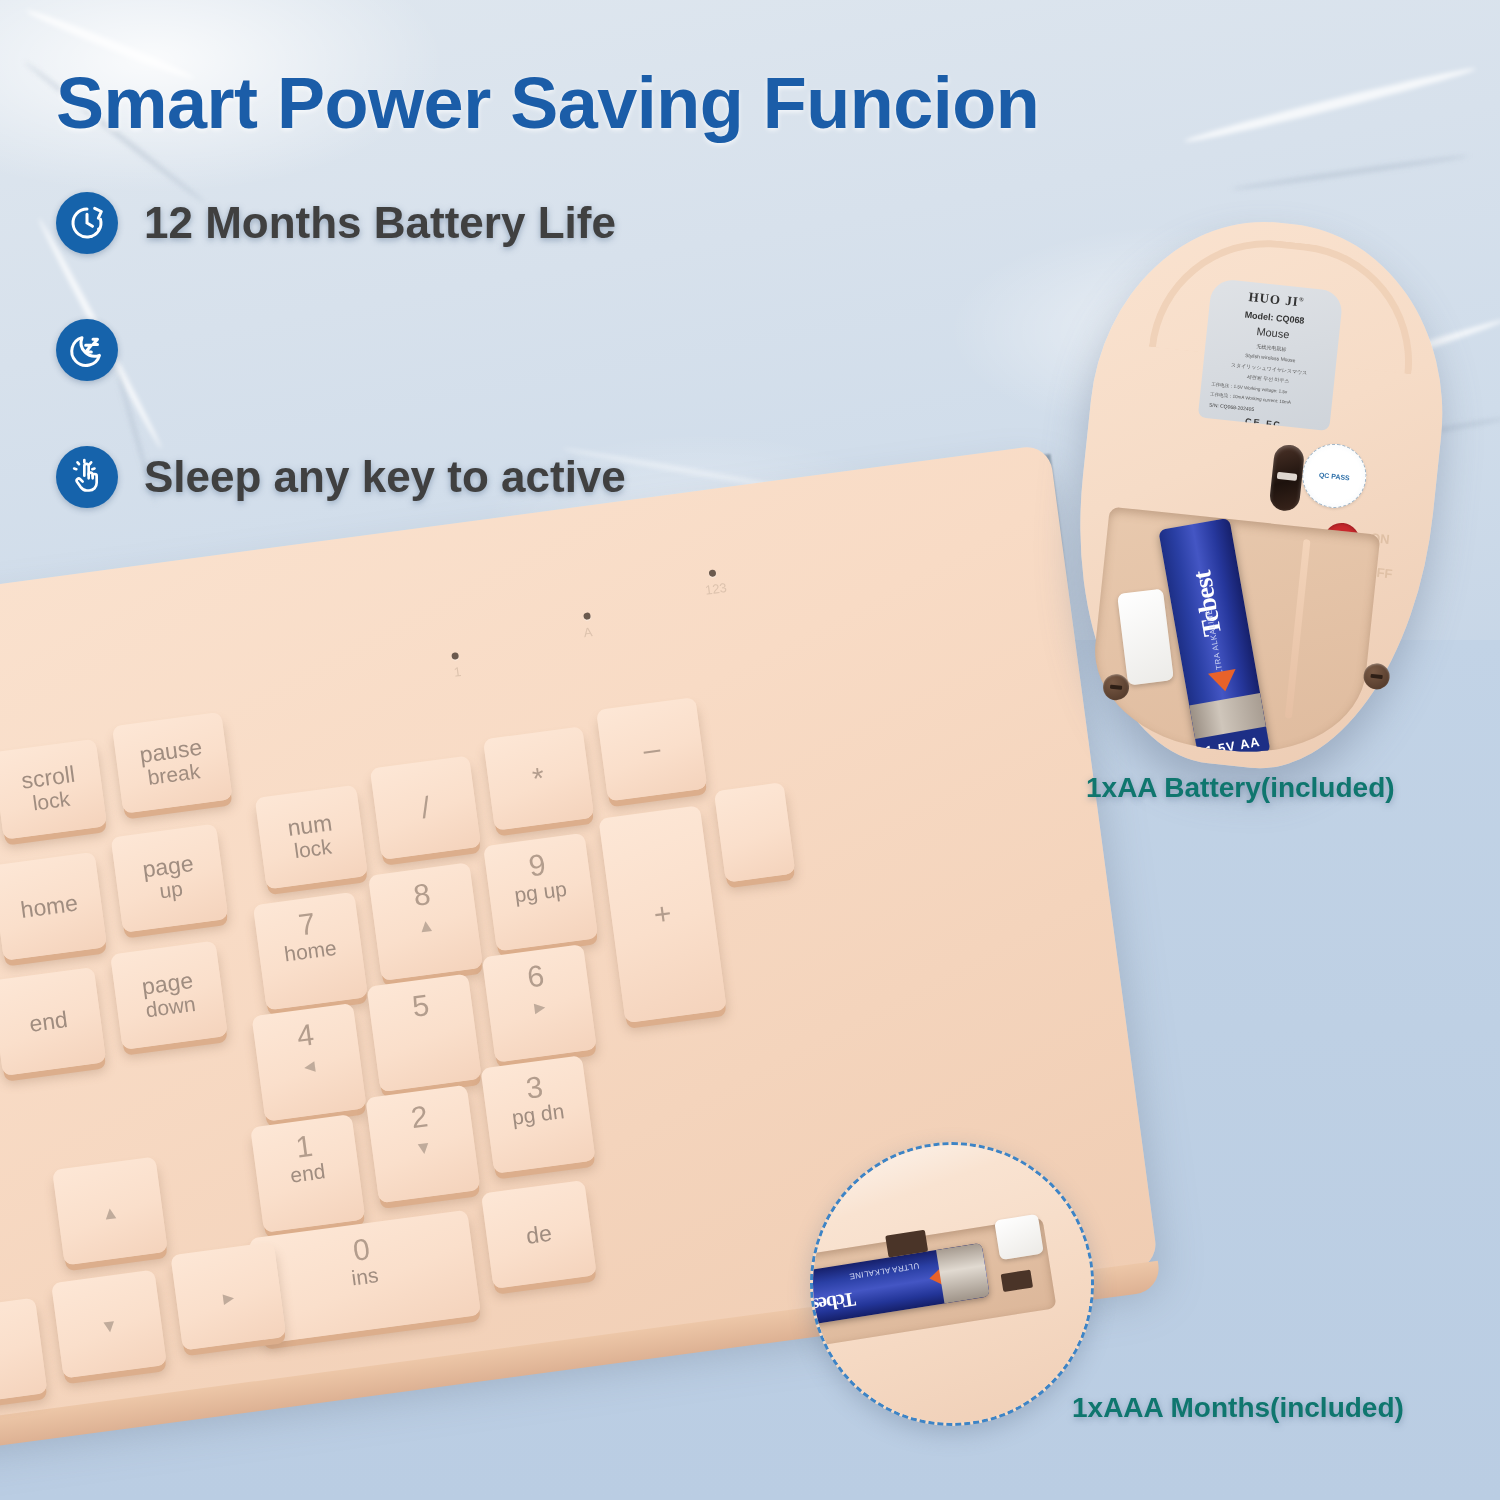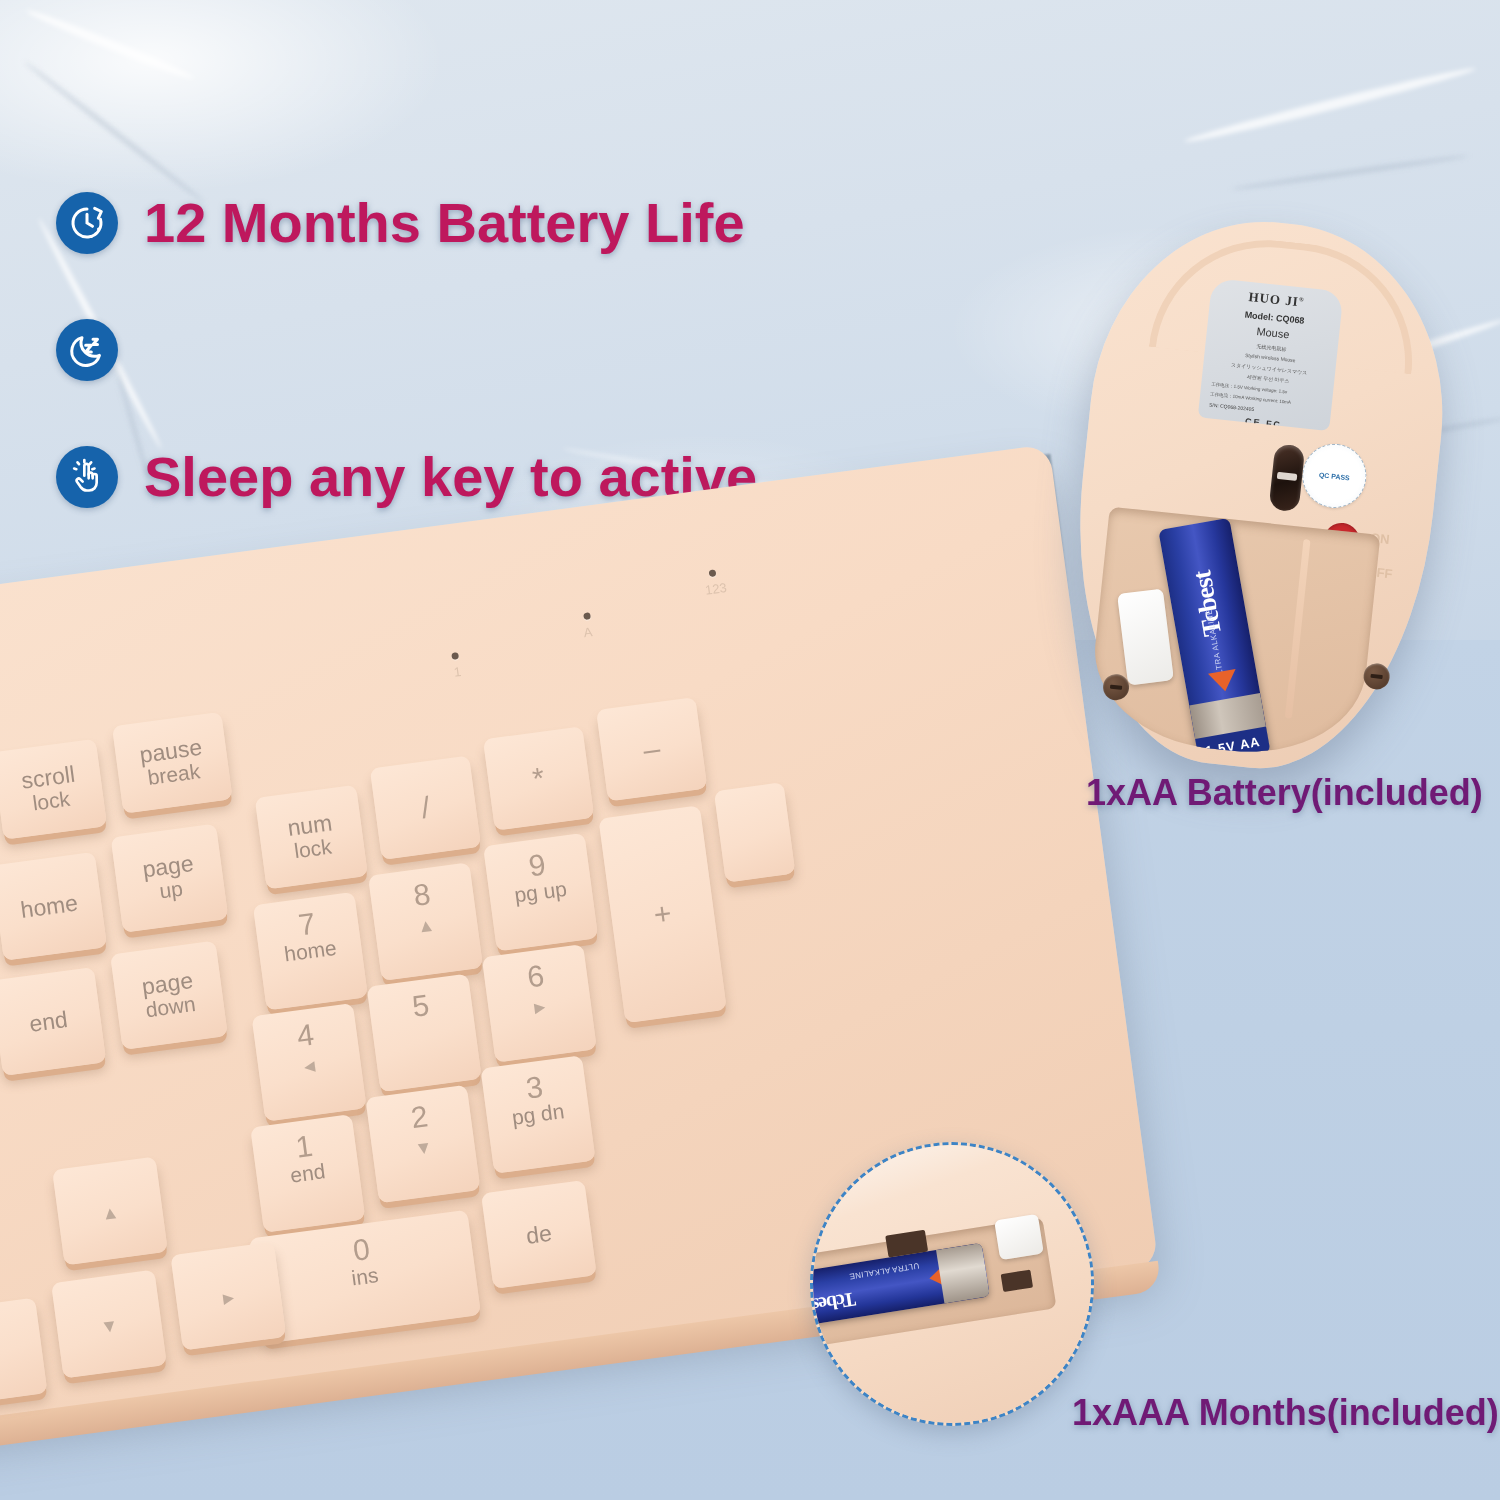--- a/index.html
+++ b/index.html
@@ -40,21 +40,21 @@
   }
   .bullets{position:absolute;left:56px;top:180px;width:760px;}
   .bullet{display:flex;align-items:center;height:86px;margin-bottom:41px;}
   .b-icon{
     width:62px;height:62px;border-radius:50%;background:#1663ab;
     display:flex;align-items:center;justify-content:center;flex:0 0 62px;
     box-shadow:0 2px 6px rgba(40,70,110,.30);
   }
   .b-icon svg{display:block;}
   .b-text{
-    margin-left:26px;font-size:56px;font-weight:bold;color:#be185d;
+    margin-left:26px;font-size:44px;font-weight:bold;color:#404040;
     text-shadow:0 2px 6px rgba(90,115,145,.55);white-space:nowrap;line-height:1;
   }
 
   
   .keyboard-wrap{position:absolute;left:-210px;top:612px;width:1290px;height:900px;}
   .kb-body{
     position:absolute;left:0;top:0;width:1270px;height:830px;
     background:linear-gradient(160deg,#fae2cf 0%,#f8dbc5 40%,#f0cdb3 100%);
     border-radius:26px;transform:rotate(-7.6deg);transform-origin:left top;
     box-shadow:0 26px 44px rgba(110,125,145,.40);
@@ -230,21 +230,21 @@
   }
   .aaa-tab{position:absolute;background:#4a3428;border-radius:2px;}
   .inset-dongle{
     position:absolute;left:214px;top:96px;width:44px;height:40px;
     background:linear-gradient(160deg,#ffffff,#eceae6);border-radius:6px;
     transform:rotate(-9deg);box-shadow:0 2px 4px rgba(0,0,0,.2);
   }
 
   
   .caption{
-    position:absolute;font-size:36px;font-weight:bold;color:#701a75;
+    position:absolute;font-size:28px;font-weight:bold;color:#0f766e;
     text-shadow:0 2px 6px rgba(95,120,150,.55);white-space:nowrap;
   }
   .cap-aa{left:1086px;top:772px;}
   .cap-aaa{left:1072px;top:1392px;}
 </style>
 </head>
 <body>
 
 <div id="stage">
 
@@ -256,20 +256,21 @@
   <div class="vein" style="left:-30px;top:330px;width:260px;height:7px;transform:rotate(62deg);"></div>
   <div class="vein d" style="left:60px;top:430px;width:150px;height:4px;transform:rotate(74deg);"></div>
   <div class="vein" style="left:1180px;top:100px;width:300px;height:10px;transform:rotate(-14deg);"></div>
   <div class="vein d" style="left:1230px;top:170px;width:240px;height:5px;transform:rotate(-8deg);"></div>
   <div class="vein" style="left:1290px;top:350px;width:220px;height:8px;transform:rotate(-18deg);"></div>
   <div class="vein d" style="left:1340px;top:430px;width:170px;height:5px;transform:rotate(-10deg);"></div>
   <div class="vein" style="left:560px;top:470px;width:280px;height:6px;transform:rotate(10deg);opacity:.5;"></div>
 
   <div class="desk-shadow"></div>
 
+  <div class="headline">Smart Power Saving Funcion</div>
 
   <div class="bullets">
 
     <div class="bullet">
       <span class="b-icon">
         <svg width="40" height="40" viewBox="0 0 24 24" fill="none" stroke="#ffffff" stroke-width="1.8" stroke-linecap="round">
           <path d="M12 3.6a8.4 8.4 0 1 0 8.1 6.2"></path>
           <path d="M16.6 3.2 20.6 5.1 18.8 9.1" stroke-linejoin="round" fill="none"></path>
           <path d="M12 6.8V12l3.3 2"></path>
           <circle cx="18.9" cy="15.6" r=".9" fill="#fff" stroke="none"></circle>

